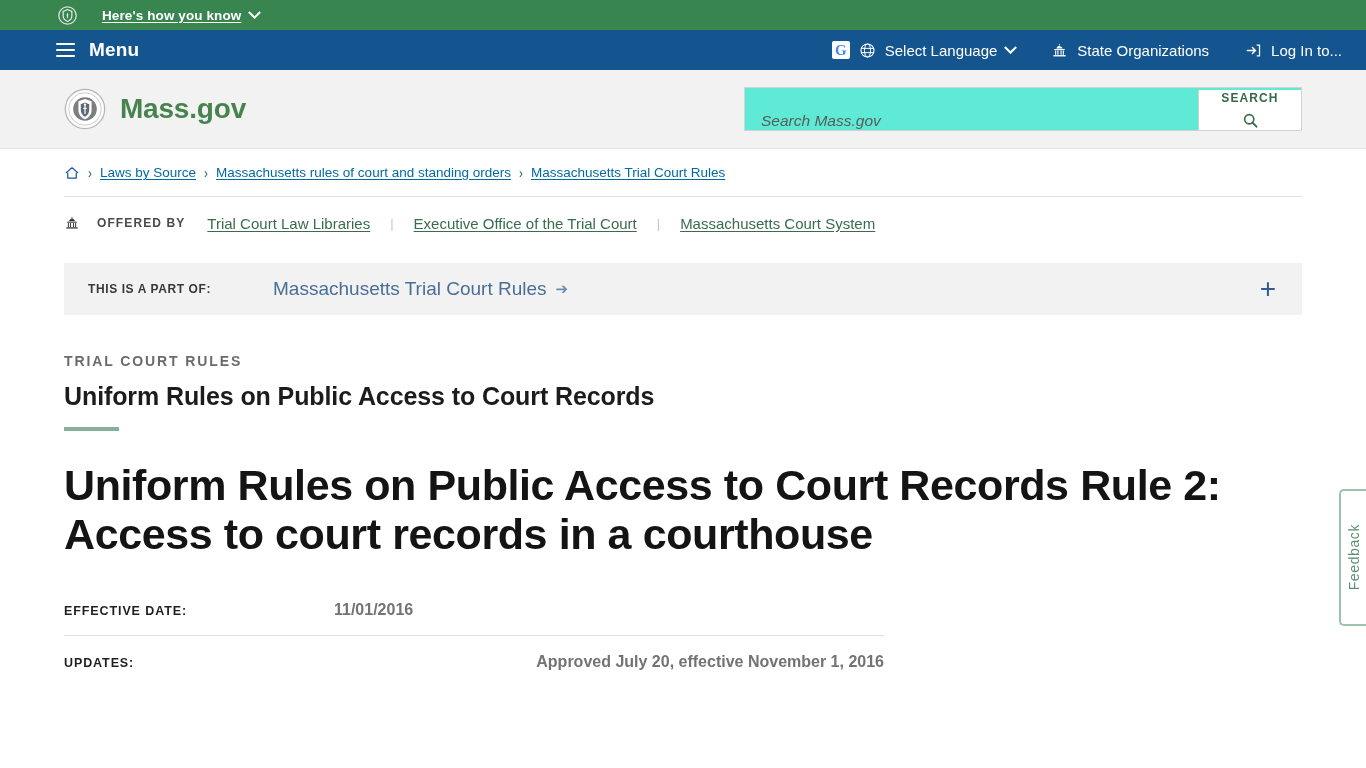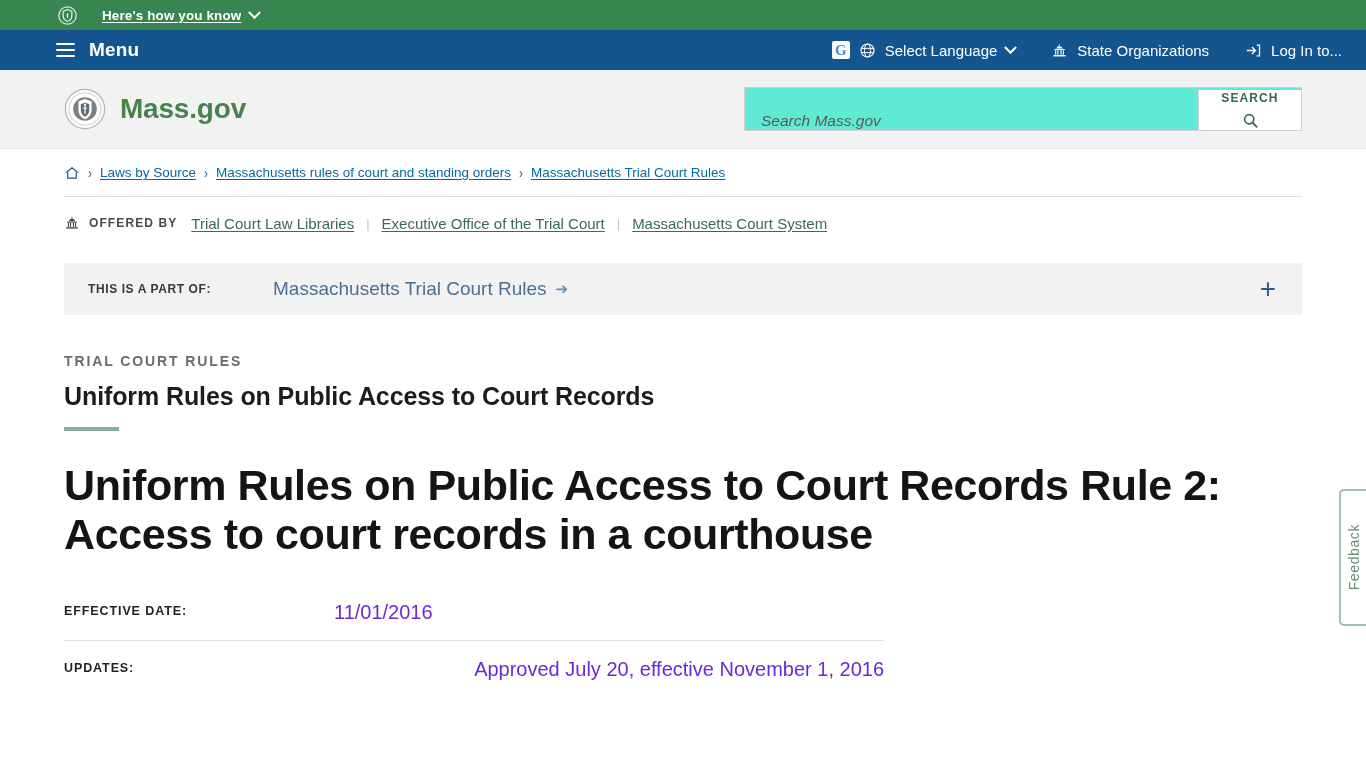--- a/index.html
+++ b/index.html
@@ -187,21 +187,21 @@
     font-size: 12px;
     display: inline-block;
     transform: scaleY(1.25);
   }
   .rule-light { border: 0; border-top: 1px solid #e0e0e0; margin: 0; }
 
   .offered-by {
     display: flex;
     align-items: center;
     height: 52px;
-    gap: 0;
+    gap: 8px;
     font-size: 13px;
   }
   .offered-label {
     letter-spacing: 1.1px;
     font-size: 12px;
     font-weight: 600;
     color: #4a4a4a;
     margin-right: 14px;
     margin-left: 9px;
   }
@@ -294,22 +294,23 @@
   .meta-key {
     width: 270px;
     flex: 0 0 270px;
     font-size: 12.5px;
     font-weight: 700;
     letter-spacing: .9px;
     color: #1f1f1f;
     padding-top: 3px;
   }
   .meta-val {
-    font-size: 20px;
-    color: #6d28d9;
+    font-size: 16px;
+    color: #737373;
+    font-weight: bold;
   }
 
   
   .feedback-tab {
     position: fixed;
     right: 0;
     top: 489px;
     width: 27px;
     height: 137px;
     background: #ffffff;

